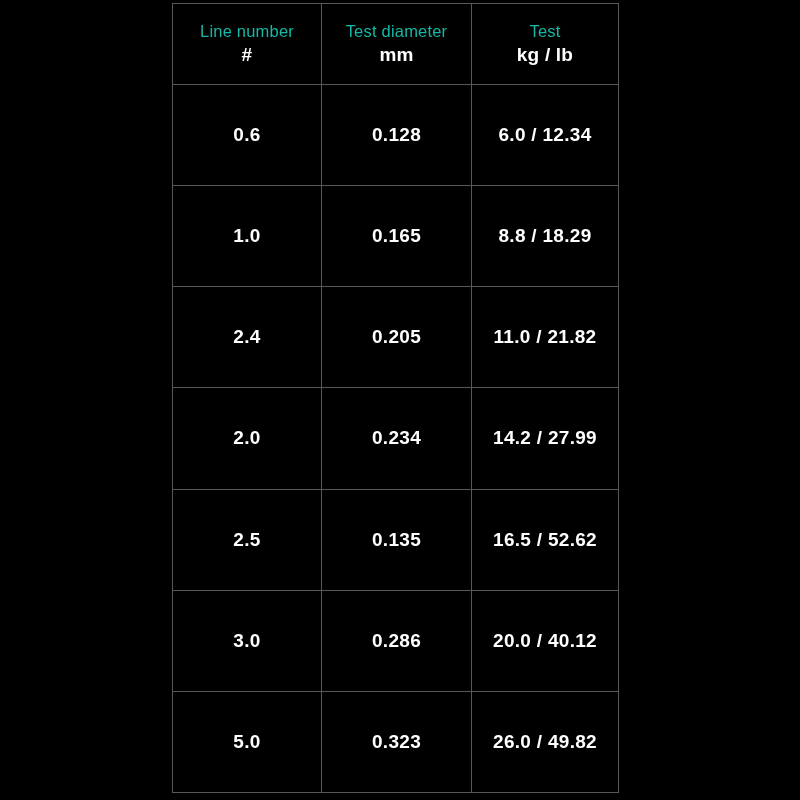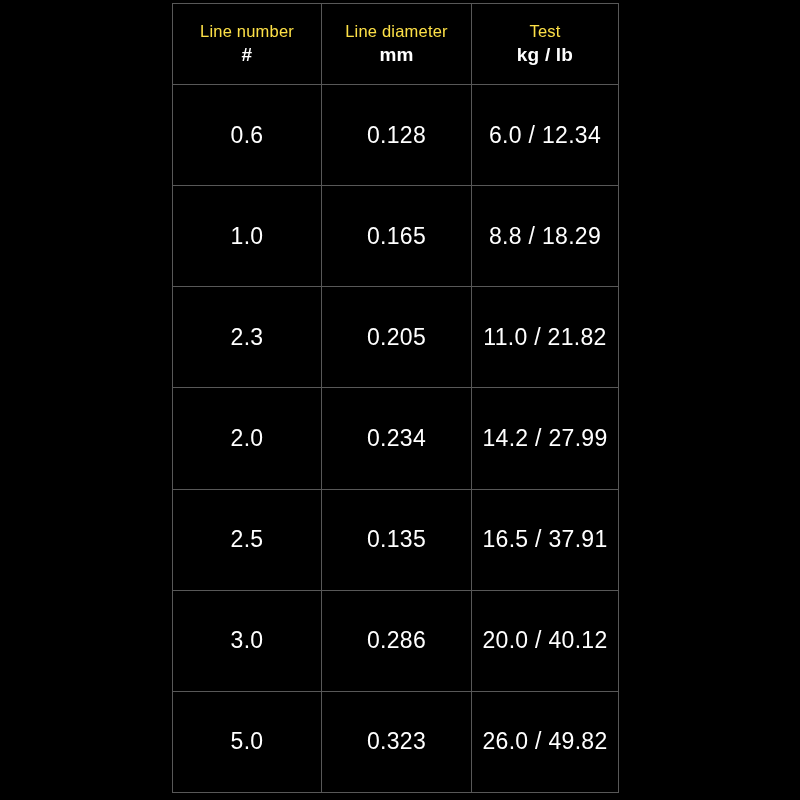--- a/index.html
+++ b/index.html
@@ -55,38 +55,38 @@
   #spec-table thead th {
     font-weight: normal;
     line-height: 1.18;
   }
 
   .hdr-line1 {
     display: block;
     font-size: 16.5px;
     font-weight: 400;
     letter-spacing: 0.2px;
-    color: #fde047;
+    color: #14b8a6;
   }
 
   .hdr-line2 {
     display: block;
     font-size: 19px;
     font-weight: 700;
     margin-top: 3px;
     letter-spacing: 0.2px;
     color: #ffffff;
   }
 
   
   #spec-table tbody tr { height: 64.5px; }
 
   #spec-table tbody td {
-    font-size: 23px;
-    font-weight: 400;
+    font-size: 19px;
+    font-weight: 700;
     letter-spacing: 0.3px;
     color: #ffffff;
   }
 
   #spec-table tbody td.empty-cell {
     color: transparent;
   }
 </style>
 </head>
 <body>
@@ -100,21 +100,21 @@
       <col class="c3">
     </colgroup>
 
     <thead>
       <tr>
         <th>
           <span class="hdr-line1">Line number</span>
           <span class="hdr-line2">#</span>
         </th>
         <th>
-          <span class="hdr-line1">Line diameter</span>
+          <span class="hdr-line1">Test diameter</span>
           <span class="hdr-line2">mm</span>
         </th>
         <th>
           <span class="hdr-line1">Test</span>
           <span class="hdr-line2">kg / lb</span>
         </th>
       </tr>
     </thead>
 
     <tbody>
@@ -122,33 +122,33 @@
         <td>0.6</td>
         <td>0.128</td>
         <td>6.0 / 12.34</td>
       </tr>
       <tr>
         <td>1.0</td>
         <td>0.165</td>
         <td>8.8 / 18.29</td>
       </tr>
       <tr>
-        <td>2.3</td>
+        <td>2.4</td>
         <td>0.205</td>
         <td>11.0 / 21.82</td>
       </tr>
       <tr>
         <td>2.0</td>
         <td>0.234</td>
         <td>14.2 / 27.99</td>
       </tr>
       <tr>
         <td>2.5</td>
         <td>0.135</td>
-        <td>16.5 / 37.91</td>
+        <td>16.5 / 52.62</td>
       </tr>
       <tr>
         <td>3.0</td>
         <td>0.286</td>
         <td>20.0 / 40.12</td>
       </tr>
       <tr>
         <td>5.0</td>
         <td>0.323</td>
         <td>26.0 / 49.82</td>

